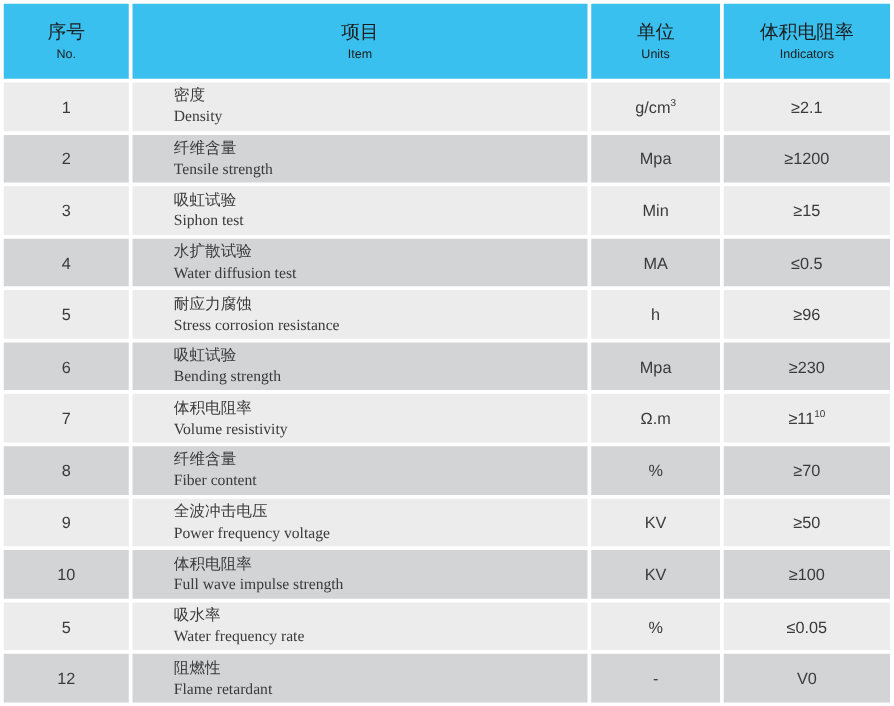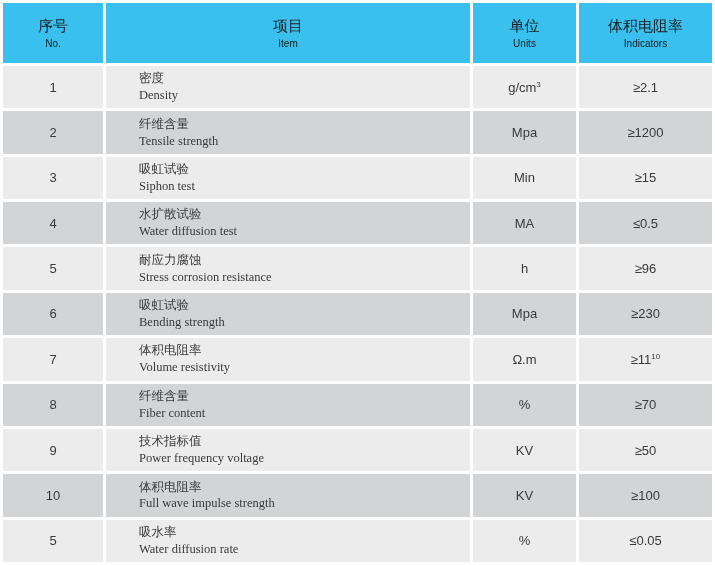--- a/index.html
+++ b/index.html
@@ -151,41 +151,50 @@
       <div class="zh">纤维含量</div>
       <div class="en">Fiber content</div>
     </td>
     <td class="c-unit"><span>%</span><sup></sup></td>
     <td class="c-ind"><span>≥70</span><sup></sup></td>
   </tr>
 
   <tr>
     <td class="c-no">9</td>
     <td class="c-item">
-      <div class="zh">技术指标值</div>
+      <div class="zh">全波冲击电压</div>
       <div class="en">Power frequency voltage</div>
     </td>
     <td class="c-unit"><span>KV</span><sup></sup></td>
     <td class="c-ind"><span>≥50</span><sup></sup></td>
   </tr>
 
   <tr>
     <td class="c-no">10</td>
     <td class="c-item">
       <div class="zh">体积电阻率</div>
       <div class="en">Full wave impulse strength</div>
     </td>
     <td class="c-unit"><span>KV</span><sup></sup></td>
     <td class="c-ind"><span>≥100</span><sup></sup></td>
   </tr>
 
   <tr>
     <td class="c-no">5</td>
     <td class="c-item">
       <div class="zh">吸水率</div>
-      <div class="en">Water diffusion rate</div>
+      <div class="en">Water frequency rate</div>
     </td>
     <td class="c-unit"><span>%</span><sup></sup></td>
     <td class="c-ind"><span>≤0.05</span><sup></sup></td>
   </tr>
 
+  <tr>
+    <td class="c-no">12</td>
+    <td class="c-item">
+      <div class="zh">阻燃性</div>
+      <div class="en">Flame retardant</div>
+    </td>
+    <td class="c-unit"><span>-</span><sup></sup></td>
+    <td class="c-ind"><span>V0</span><sup></sup></td>
+  </tr>
 </tbody>
 </table>
 
 </body></html>

